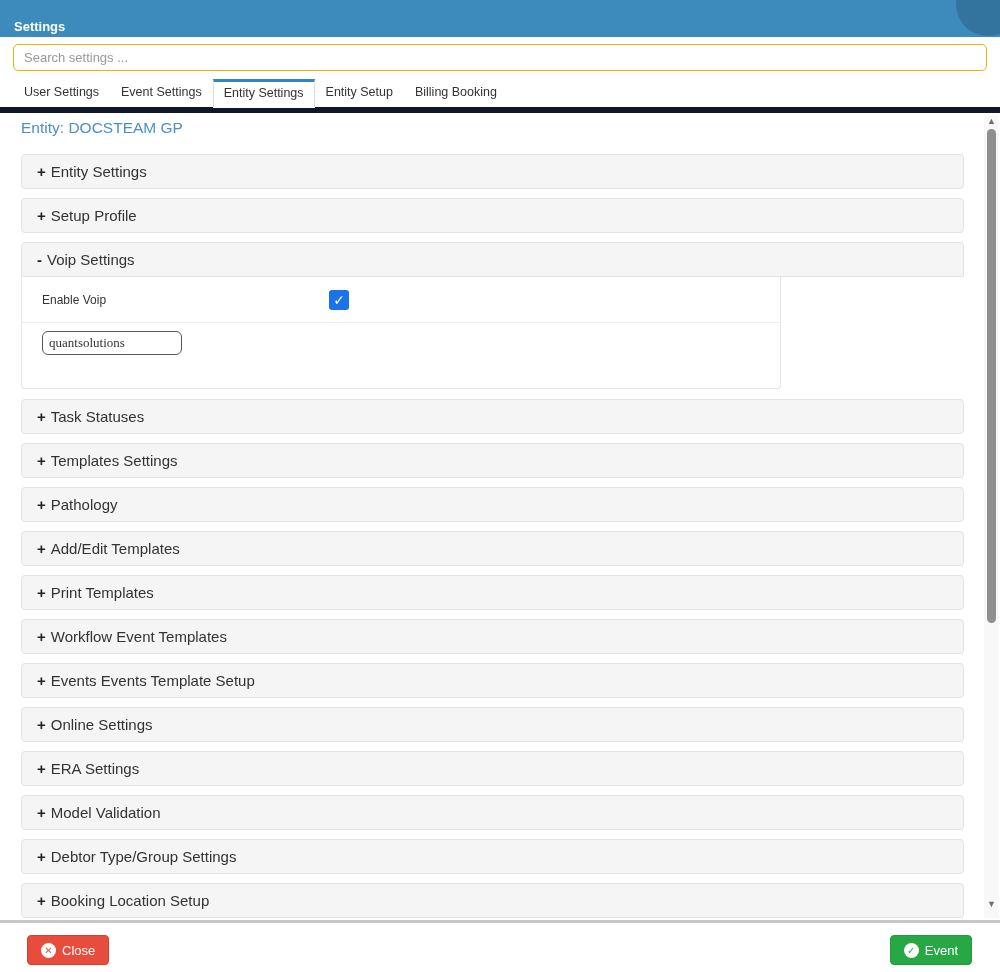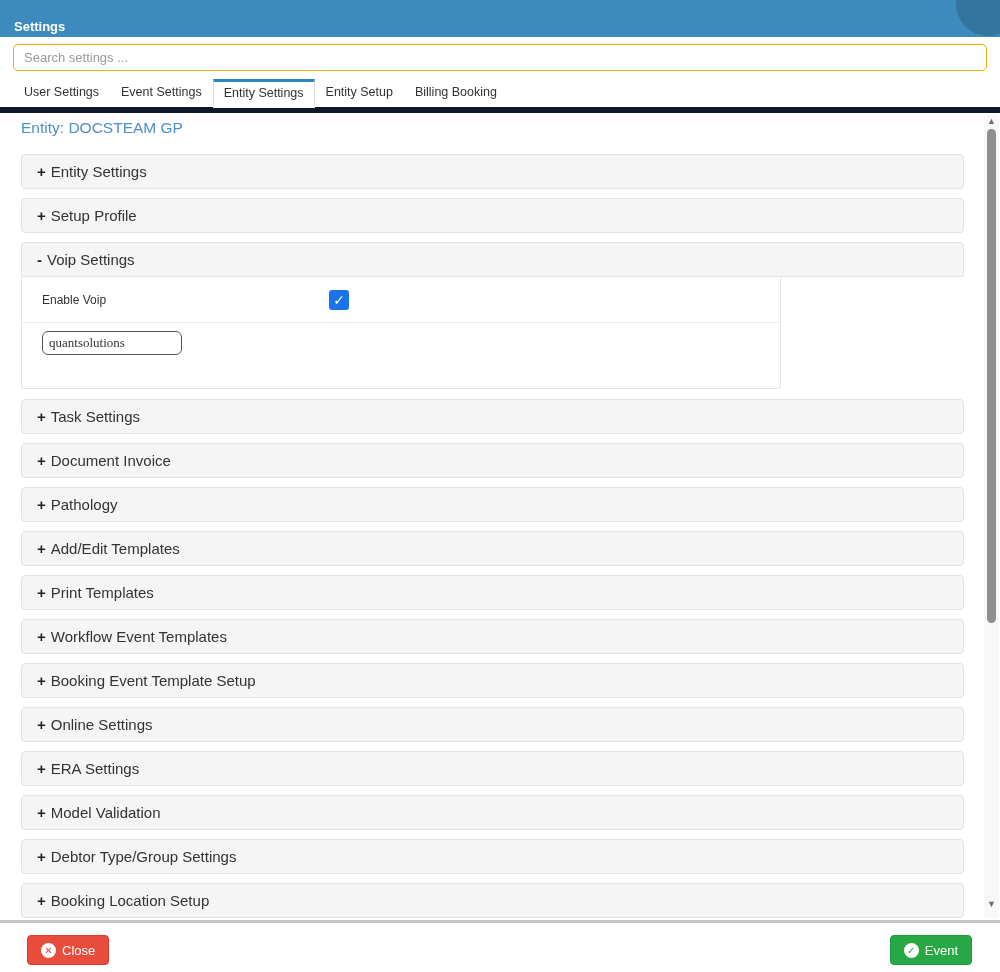--- a/index.html
+++ b/index.html
@@ -109,45 +109,45 @@
         </span>
       </div>
       <div class="voip-row second">
         <input class="trunk-input" type="text" value="quantsolutions" style="">
       </div>
     </div>
 
     <div>
         <div class="panel">
           <span class="sym">+</span>
-          <span>Task Settings</span>
+          <span>Task Statuses</span>
         </div>
         <div class="panel">
           <span class="sym">+</span>
-          <span>Document Invoice</span>
+          <span>Templates Settings</span>
         </div>
         <div class="panel">
           <span class="sym">+</span>
           <span>Pathology</span>
         </div>
         <div class="panel">
           <span class="sym">+</span>
           <span>Add/Edit Templates</span>
         </div>
         <div class="panel">
           <span class="sym">+</span>
           <span>Print Templates</span>
         </div>
         <div class="panel">
           <span class="sym">+</span>
           <span>Workflow Event Templates</span>
         </div>
         <div class="panel">
           <span class="sym">+</span>
-          <span>Booking Event Template Setup</span>
+          <span>Events Events Template Setup</span>
         </div>
         <div class="panel">
           <span class="sym">+</span>
           <span>Online Settings</span>
         </div>
         <div class="panel">
           <span class="sym">+</span>
           <span>ERA Settings</span>
         </div>
         <div class="panel">

